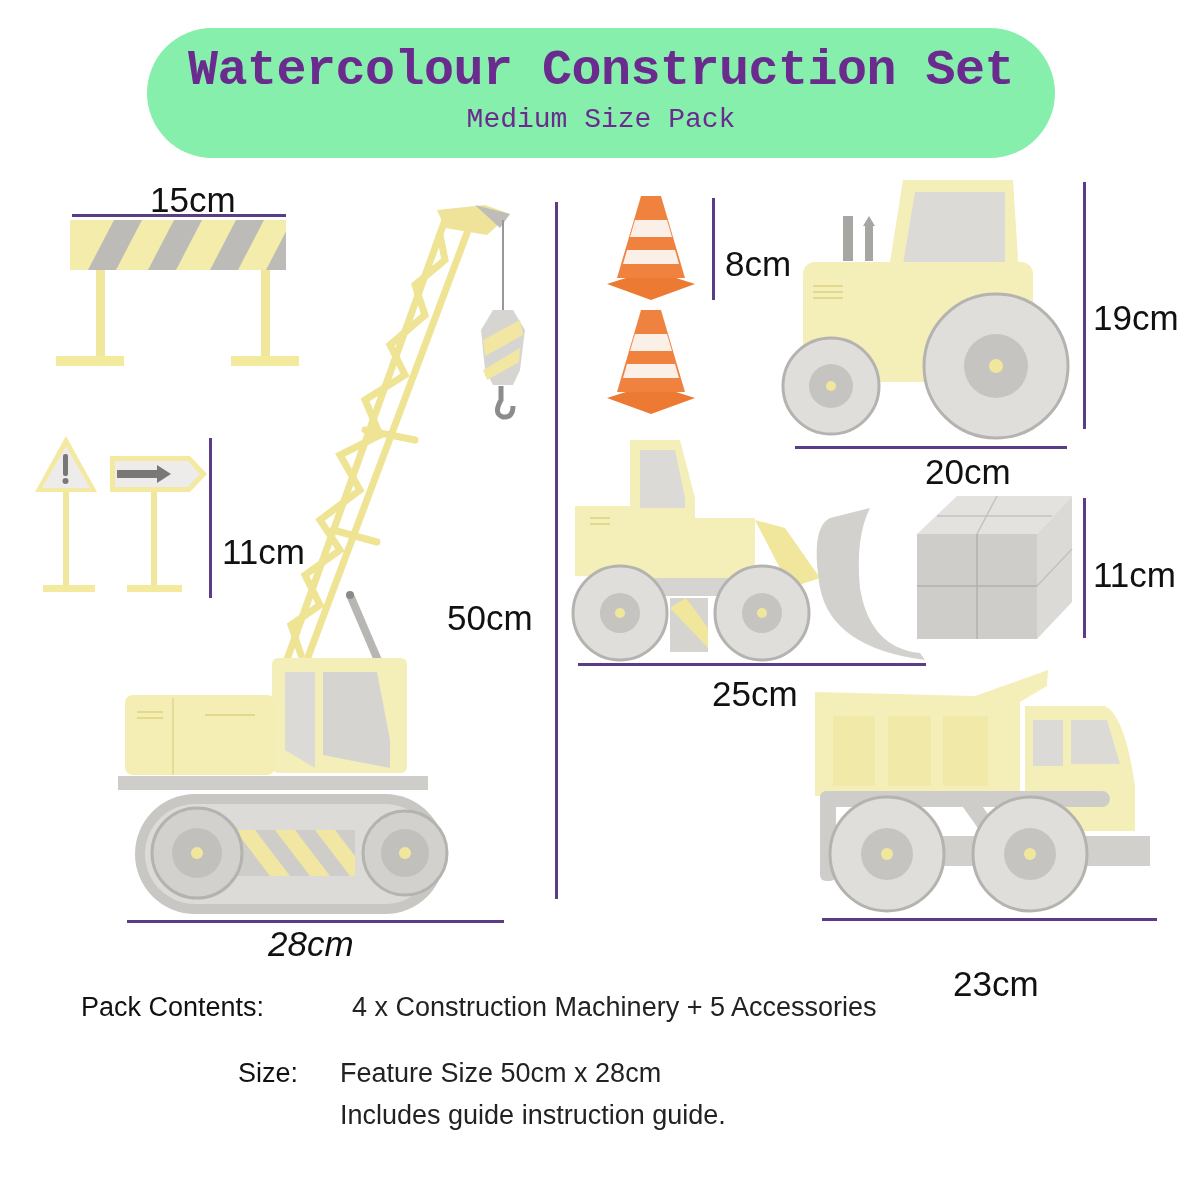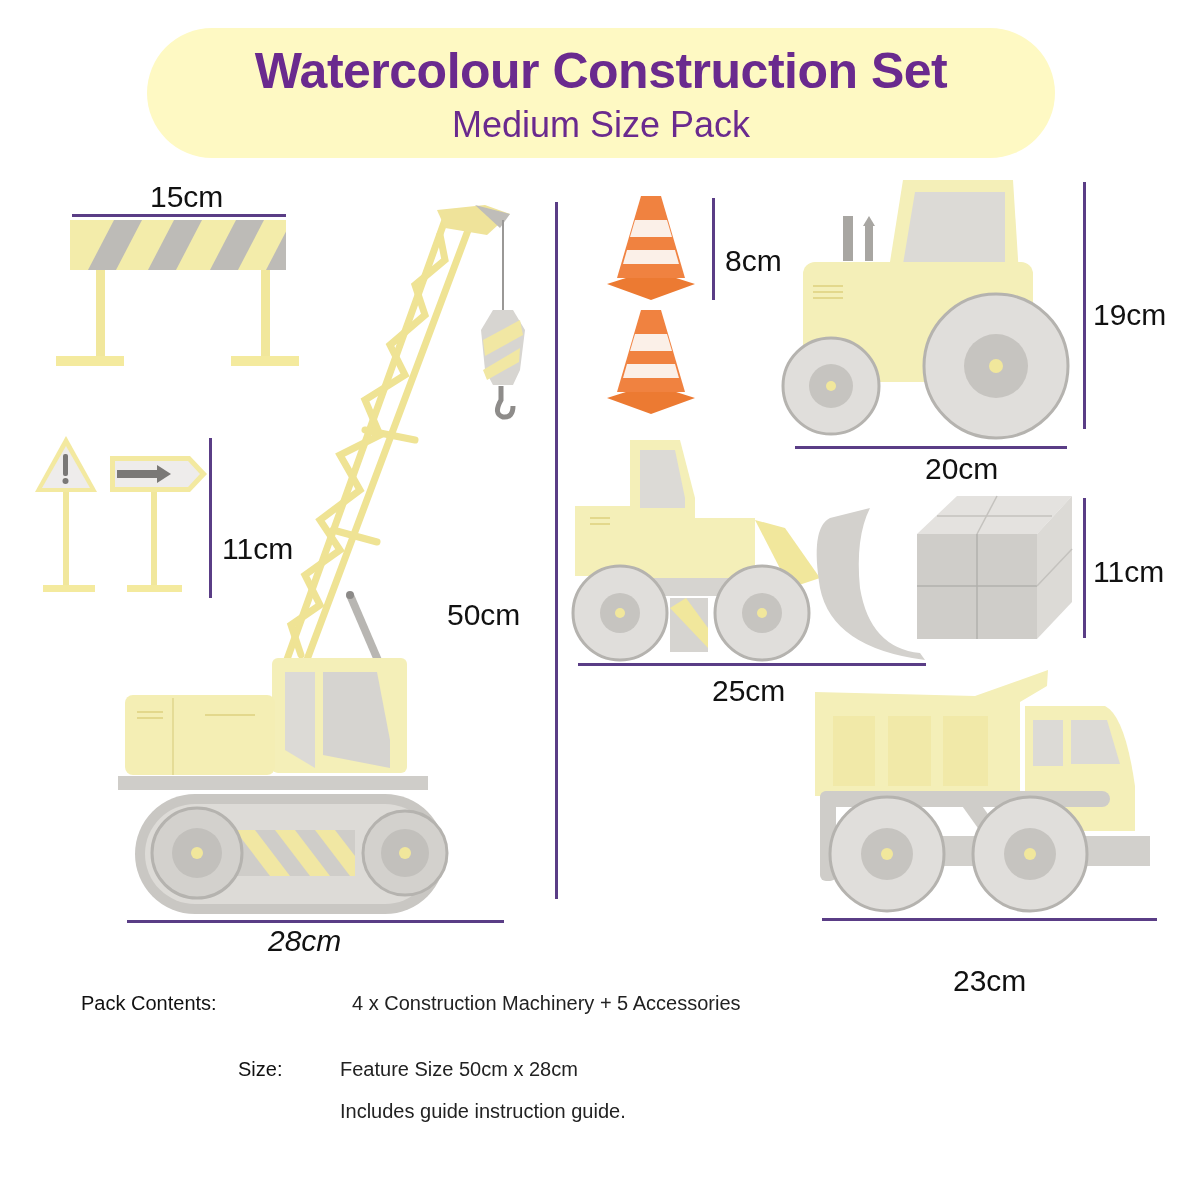--- a/index.html
+++ b/index.html
@@ -1,24 +1,24 @@
 <!DOCTYPE html>
 <html><head>
 <meta charset="utf-8">
 <style>
   html, body { margin:0; padding:0; background:#ffffff; }
   body { width:1200px; height:1200px; position:relative; overflow:hidden; font-family:"Liberation Sans", sans-serif; color:#111; }
-  .banner { position:absolute; left:147px; top:28px; width:908px; height:130px; border-radius:65px; background:#fef9c3; text-align:center; }
+  .banner { position:absolute; left:147px; top:28px; width:908px; height:130px; border-radius:65px; background:#86efac; text-align:center;font-family:Liberation Mono, monospace; }
   .banner .title { position:absolute; left:0; right:0; top:14px; font-size:50px; font-weight:bold; color:#6a2a8e; letter-spacing:-0.5px; }
-  .banner .subtitle { position:absolute; left:0; right:0; top:76px; font-size:36px; color:#6a2a8e; }
-  .dim { position:absolute; font-size:30px; color:#111; }
+  .banner .subtitle { position:absolute; left:0; right:0; top:76px; font-size:28px; color:#6a2a8e; }
+  .dim { position:absolute; font-size:35px; color:#111; }
   .hline { position:absolute; height:3px; background:#5a3d86; }
   .vline { position:absolute; width:3px; background:#5a3d86; }
   svg.item { position:absolute; overflow:visible; }
-  .info { position:absolute; font-size:20px; color:#222; }
+  .info { position:absolute; font-size:27px; color:#222; }
   .info.label { color:#111; }
 </style>
 </head>
 <body>
 
 <div class="banner">
   <div class="title">Watercolour Construction Set</div>
   <div class="subtitle">Medium Size Pack</div>
 </div>
 

